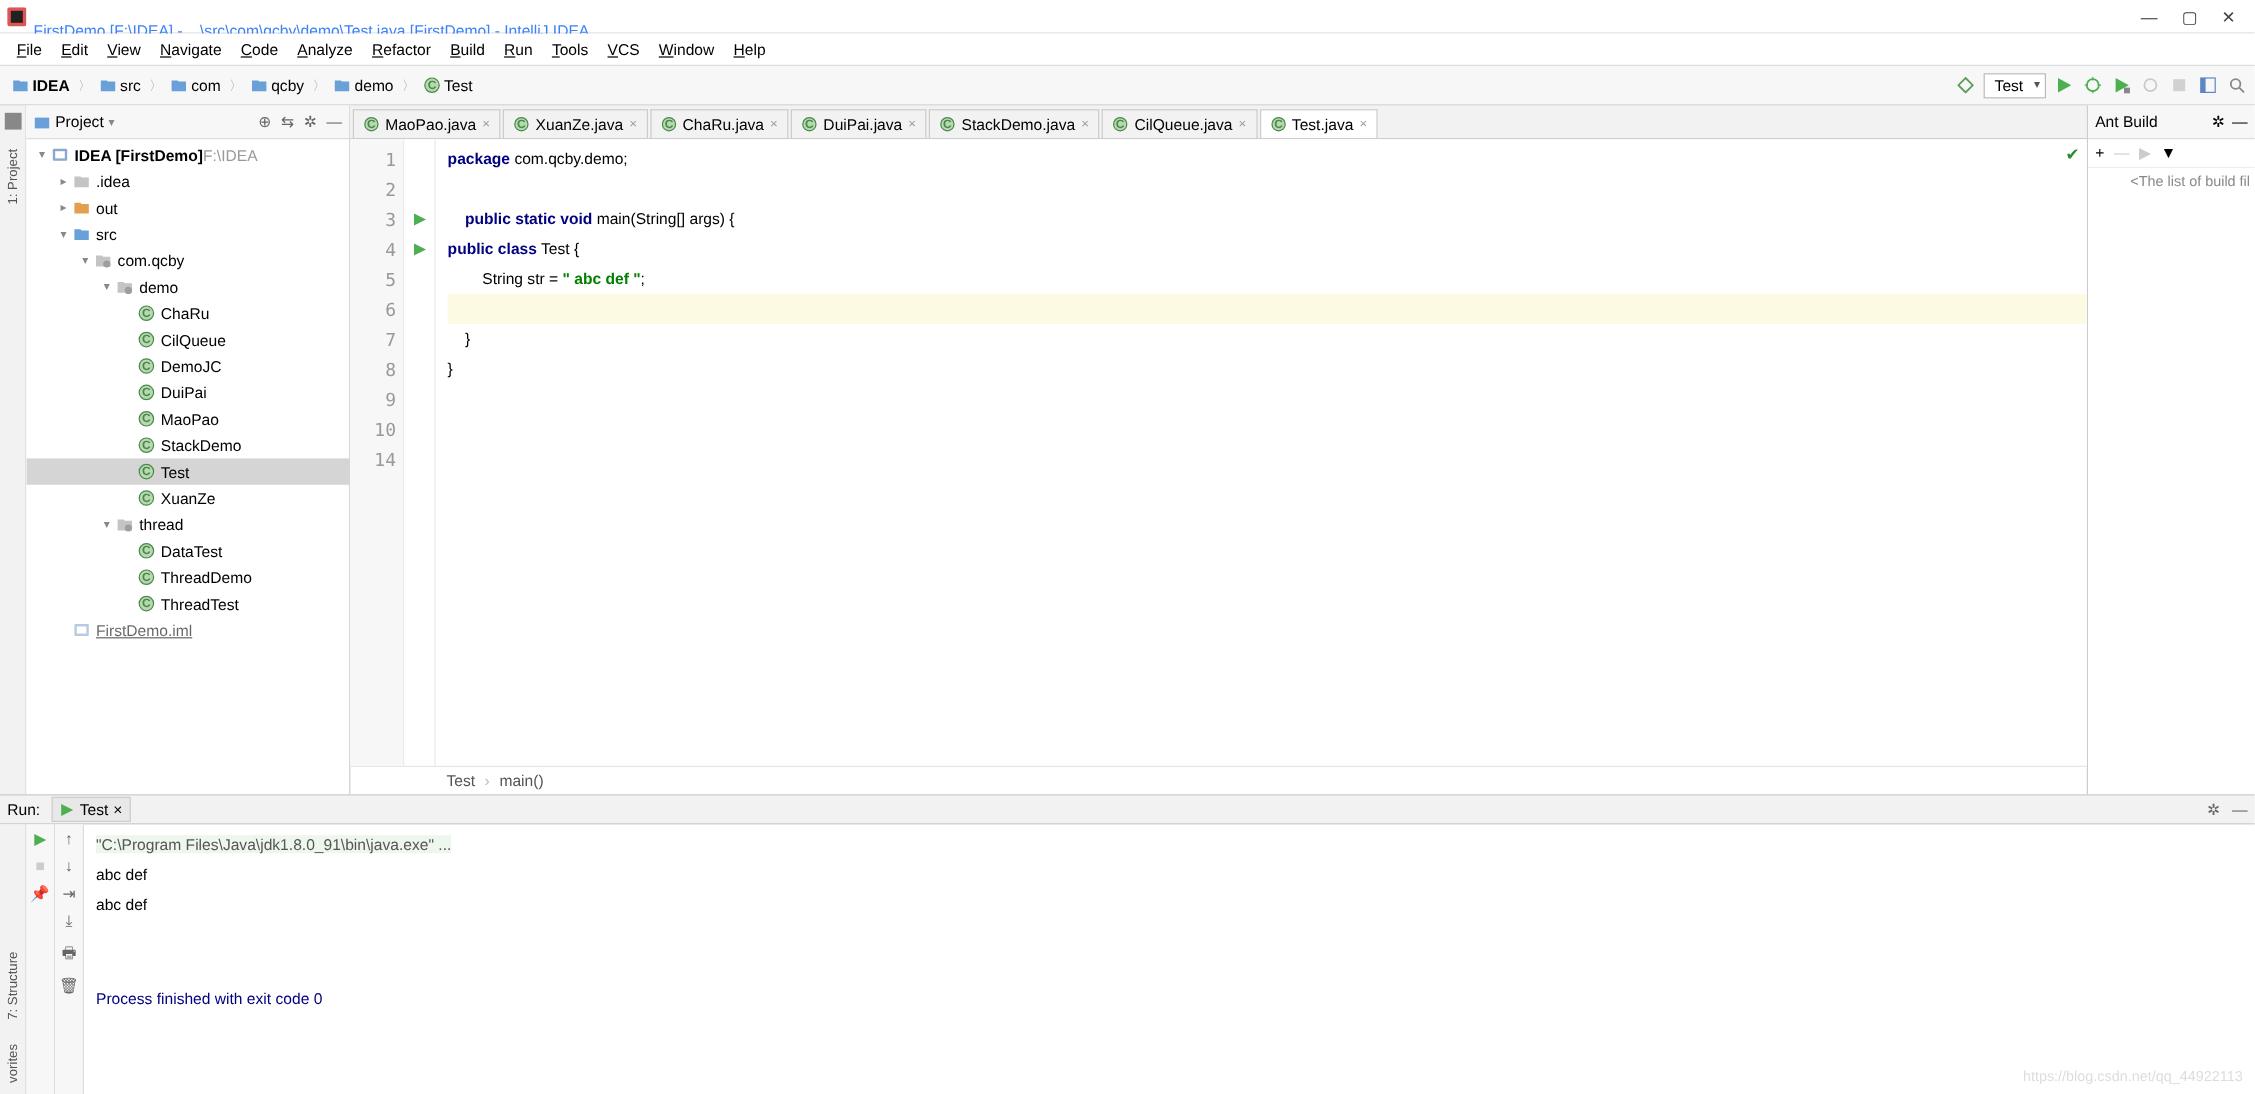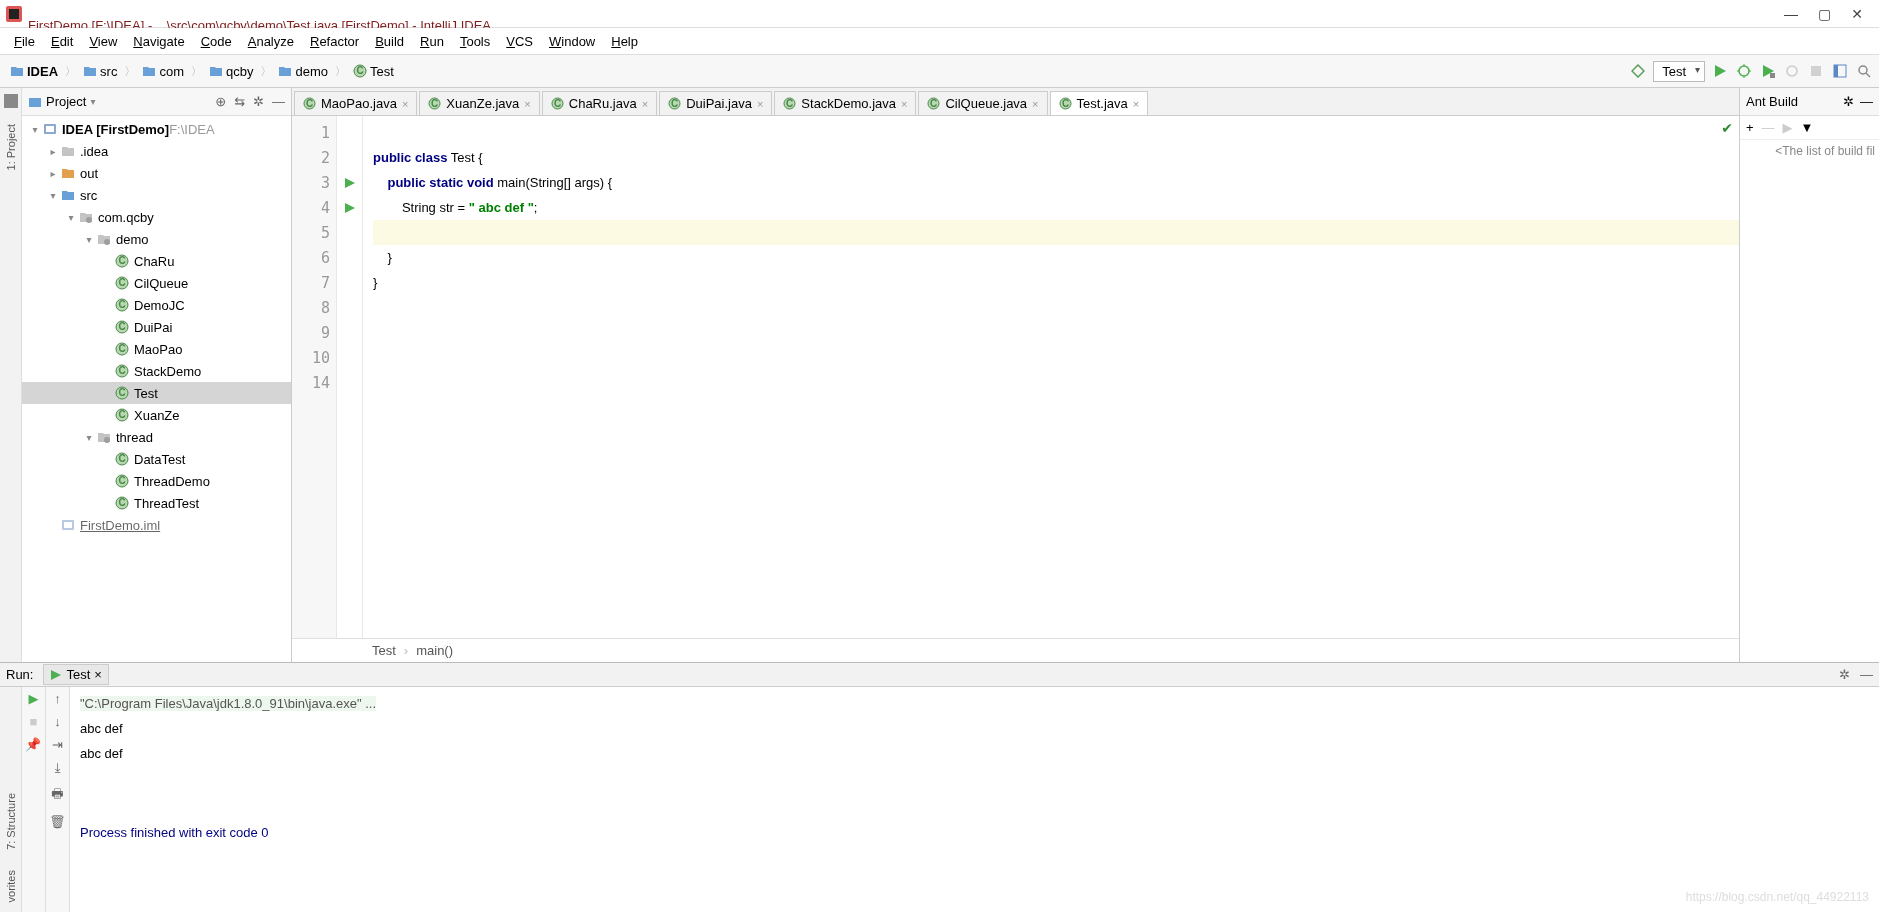--- a/index.html
+++ b/index.html
@@ -1,19 +1,19 @@
 <!DOCTYPE html>
 <html><head>
 <meta charset="utf-8">
 <style>
 * { margin:0; padding:0; box-sizing:border-box; font-family:"Segoe UI",Arial,sans-serif; font-size:13px; }
 body { background:#fff; color:#000; overflow:hidden; width:1879px; height:912px; display:flex; flex-direction:column; }
 .titlebar { height:28px; display:flex; align-items:center; padding:0 6px; background:#fff; border-bottom:1px solid #ddd; }
 .titlebar .app-icon { width:16px; height:16px; margin-right:6px; }
-.titlebar .title { flex:1; font-size:13px; color:#7f1d1d;margin-top:24px; }
+.titlebar .title { flex:1; font-size:13px; color:#3b82f6;margin-top:24px; }
 .titlebar .win-controls { display:flex; gap:20px; padding-right:10px; }
 .titlebar .win-controls span { font-size:14px; color:#444; cursor:pointer; }
 .menubar { height:26px; display:flex; align-items:center; padding:0 6px; background:#fff; }
 .menubar span { padding:2px 8px; cursor:pointer; }
 .menubar span u { text-decoration:underline; }
 .navbar { height:28px; display:flex; padding:16px 6px; background:#f7f7f7; border-top:1px solid #ddd; border-bottom:1px solid #ccc; }
 .breadcrumb { display:flex; align-items:center; gap:3px; flex:1; }
 .breadcrumb .crumb { display:flex; align-items:center; gap:3px; padding:2px 4px; cursor:pointer; }
 .breadcrumb .sep { color:#aaa; font-size:11px; }
 .nav-right { display:flex; align-items:center; gap:6px; }
@@ -524,23 +524,24 @@
           </div>
           <div class="ln"></div>
           <div class="ln"></div>
           <div class="ln"></div>
           <div class="ln"></div>
           <div class="ln"></div>
           <div class="ln"></div>
           <div class="ln"></div>
         </div>
       <div class="code" id="codeArea">
+          <div class="line"><span class="kw">package</span> com.qcby.demo;</div>
           <div class="line"></div>
+          <div class="line">    <span class="kw">public static void</span> main(String[] args) {</div>
           <div class="line"><span class="kw">public class</span> Test {</div>
-          <div class="line">    <span class="kw">public static void</span> main(String[] args) {</div>
           <div class="line">        String str = <span class="str">" abc def "</span>;</div>
           <div class="line hl"></div>
           <div class="line">    }</div>
           <div class="line">}</div>
           <div class="line"></div>
         </div>
       <span class="check">✔</span>
     </div>
     <div class="breadcr2" id="ebc">
         <span>Test</span>

